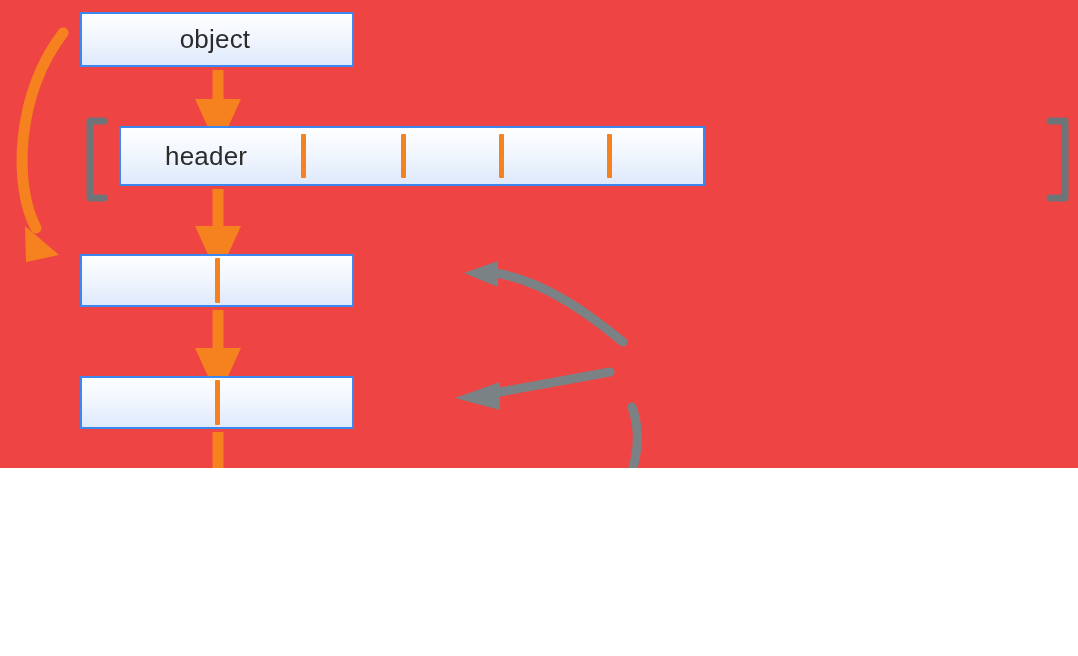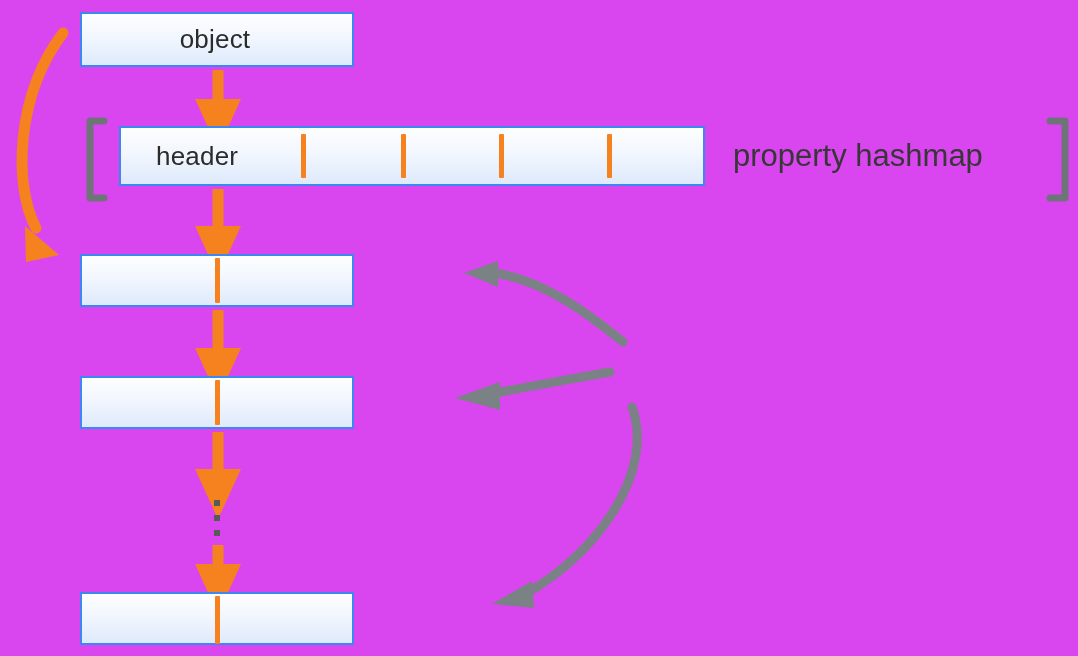--- a/index.html
+++ b/index.html
@@ -6,22 +6,22 @@
     margin: 0;
     padding: 0;
     background: #ffffff;
   }
   body {
     font-family: "Liberation Sans", "DejaVu Sans", sans-serif;
   }
   #canvas {
     position: relative;
     width: 1078px;
-    height: 656px;
-    background: #d946ef;
+    height: 468px;
+    background: #ef4444;
     overflow: hidden;
   }
   .box {
     position: absolute;
     box-sizing: border-box;
     border: 2px solid #3c87f0;
     background: linear-gradient(to bottom, #fdfefe 0%, #f2f7fe 45%, #dee9fb 100%);
     display: flex;
     align-items: center;
     justify-content: center;
@@ -40,21 +40,21 @@
   }
   .obj-box .box-label { margin-left: -4px; }
   .hash-box {
     left: 119px;
     top: 126px;
     width: 586px;
     height: 60px;
     justify-content: flex-start;
   }
   .hash-box .box-label {
-    margin-left: 35px;
+    margin-left: 44px;
   }
   .pair-box {
     left: 80px;
     width: 274px;
     height: 53px;
   }
   .pair-1 { top: 254px; }
   .pair-2 { top: 376px; }
   .pair-3 { top: 592px; }
 
@@ -192,15 +192,14 @@
 
   <div class="box pair-box pair-3">
     <span class="box-label"></span>
   </div>
   <div class="pair-divider pd-3"></div>
 
   <div class="dot dot-1"></div>
   <div class="dot dot-2"></div>
   <div class="dot dot-3"></div>
 
-  <div class="side-label label-hashmap">property hashmap</div>
 
 </div>
 
 </body></html>

